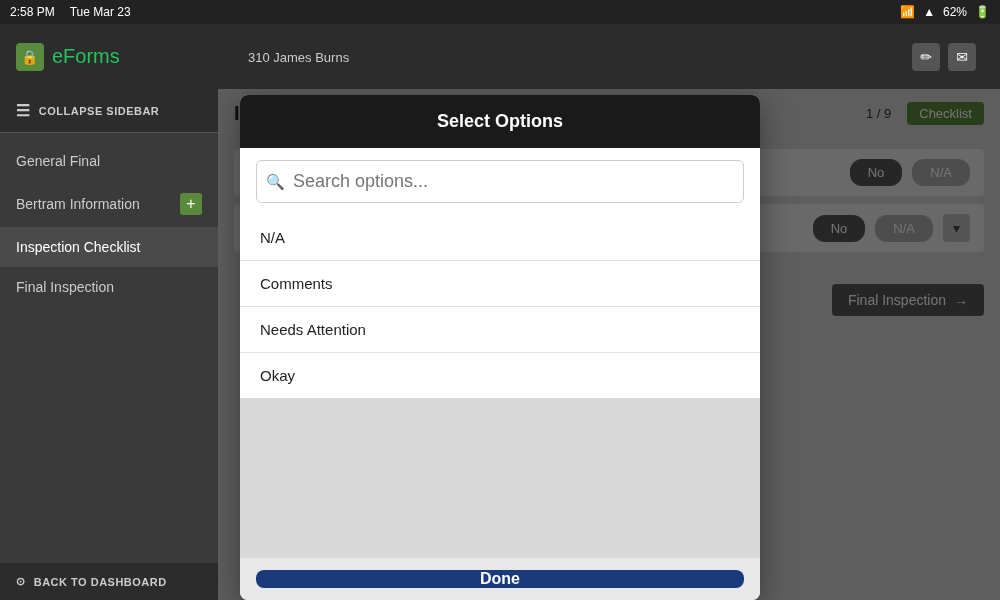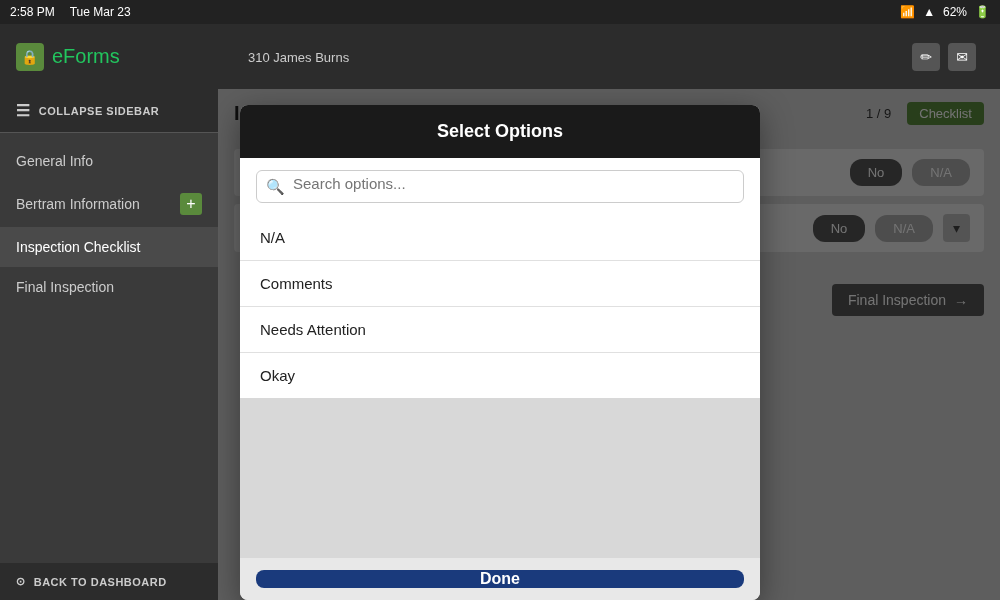--- a/index.html
+++ b/index.html
@@ -314,24 +314,24 @@
       padding: 16px;
       font-size: 18px;
       font-weight: 600;
     }
     .modal-search {
       padding: 12px 16px;
       background: white;
     }
     .modal-search-input {
       width: 100%;
-      padding: 4px 14px 10px 36px;
+      padding: 10px 14px 10px 36px;
       border: 1px solid #ccc;
       border-radius: 6px;
-      font-size: 15px;
+      font-size: 18px;
       outline: none;
       background: white;
       color: #555;
     }
     .modal-search-wrapper {
       position: relative;
     }
     .modal-search-icon {
       position: absolute;
       left: 10px;
@@ -408,21 +408,21 @@
 
 <div class="main-layout">
 
   <div class="sidebar">
     <div class="collapse-sidebar-btn">
       <span class="sidebar-menu-icon">☰</span>
       <span>COLLAPSE SIDEBAR</span>
     </div>
     <nav class="sidebar-nav">
       <div class="sidebar-item">
-        <span>General Info</span>
+        <span>General Final</span>
       </div>
       <div class="sidebar-item">
         <span>Bertram Information</span>
         <div class="sidebar-item-add">+</div>
       </div>
       <div class="sidebar-item active">
         <span>Inspection Checklist</span>
       </div>
       <div class="sidebar-item">
         <span>Final Inspection</span>

